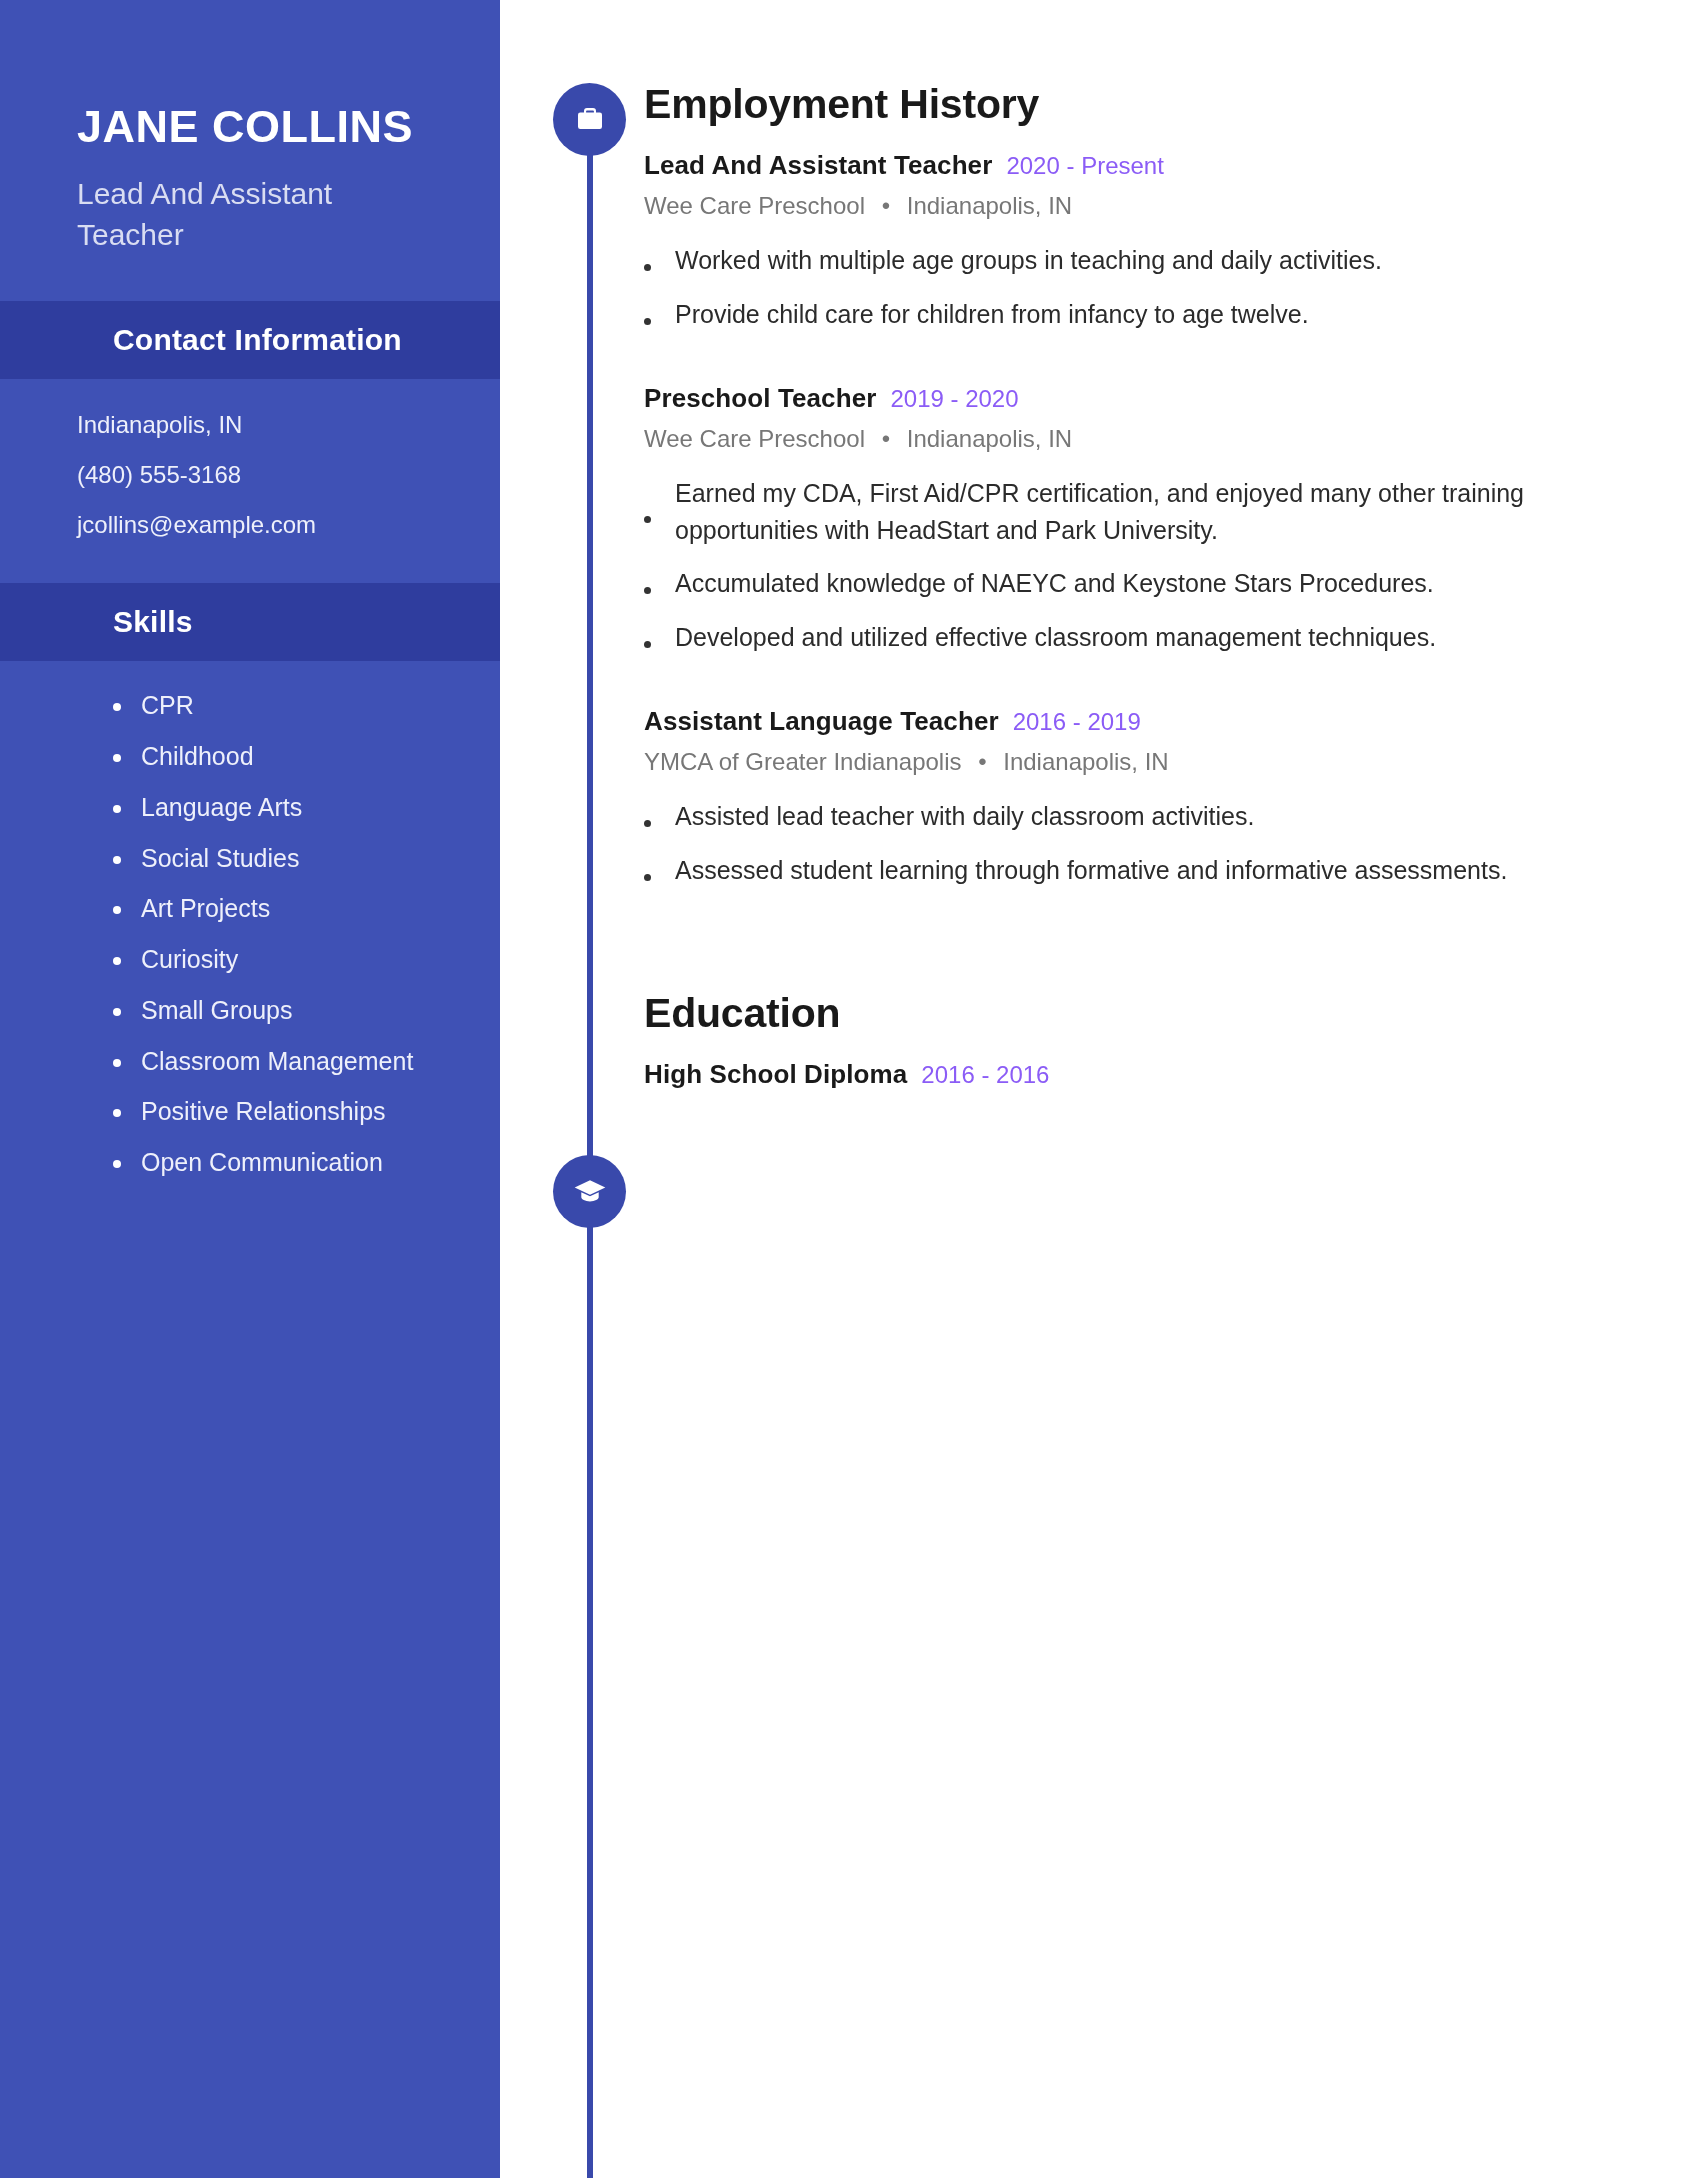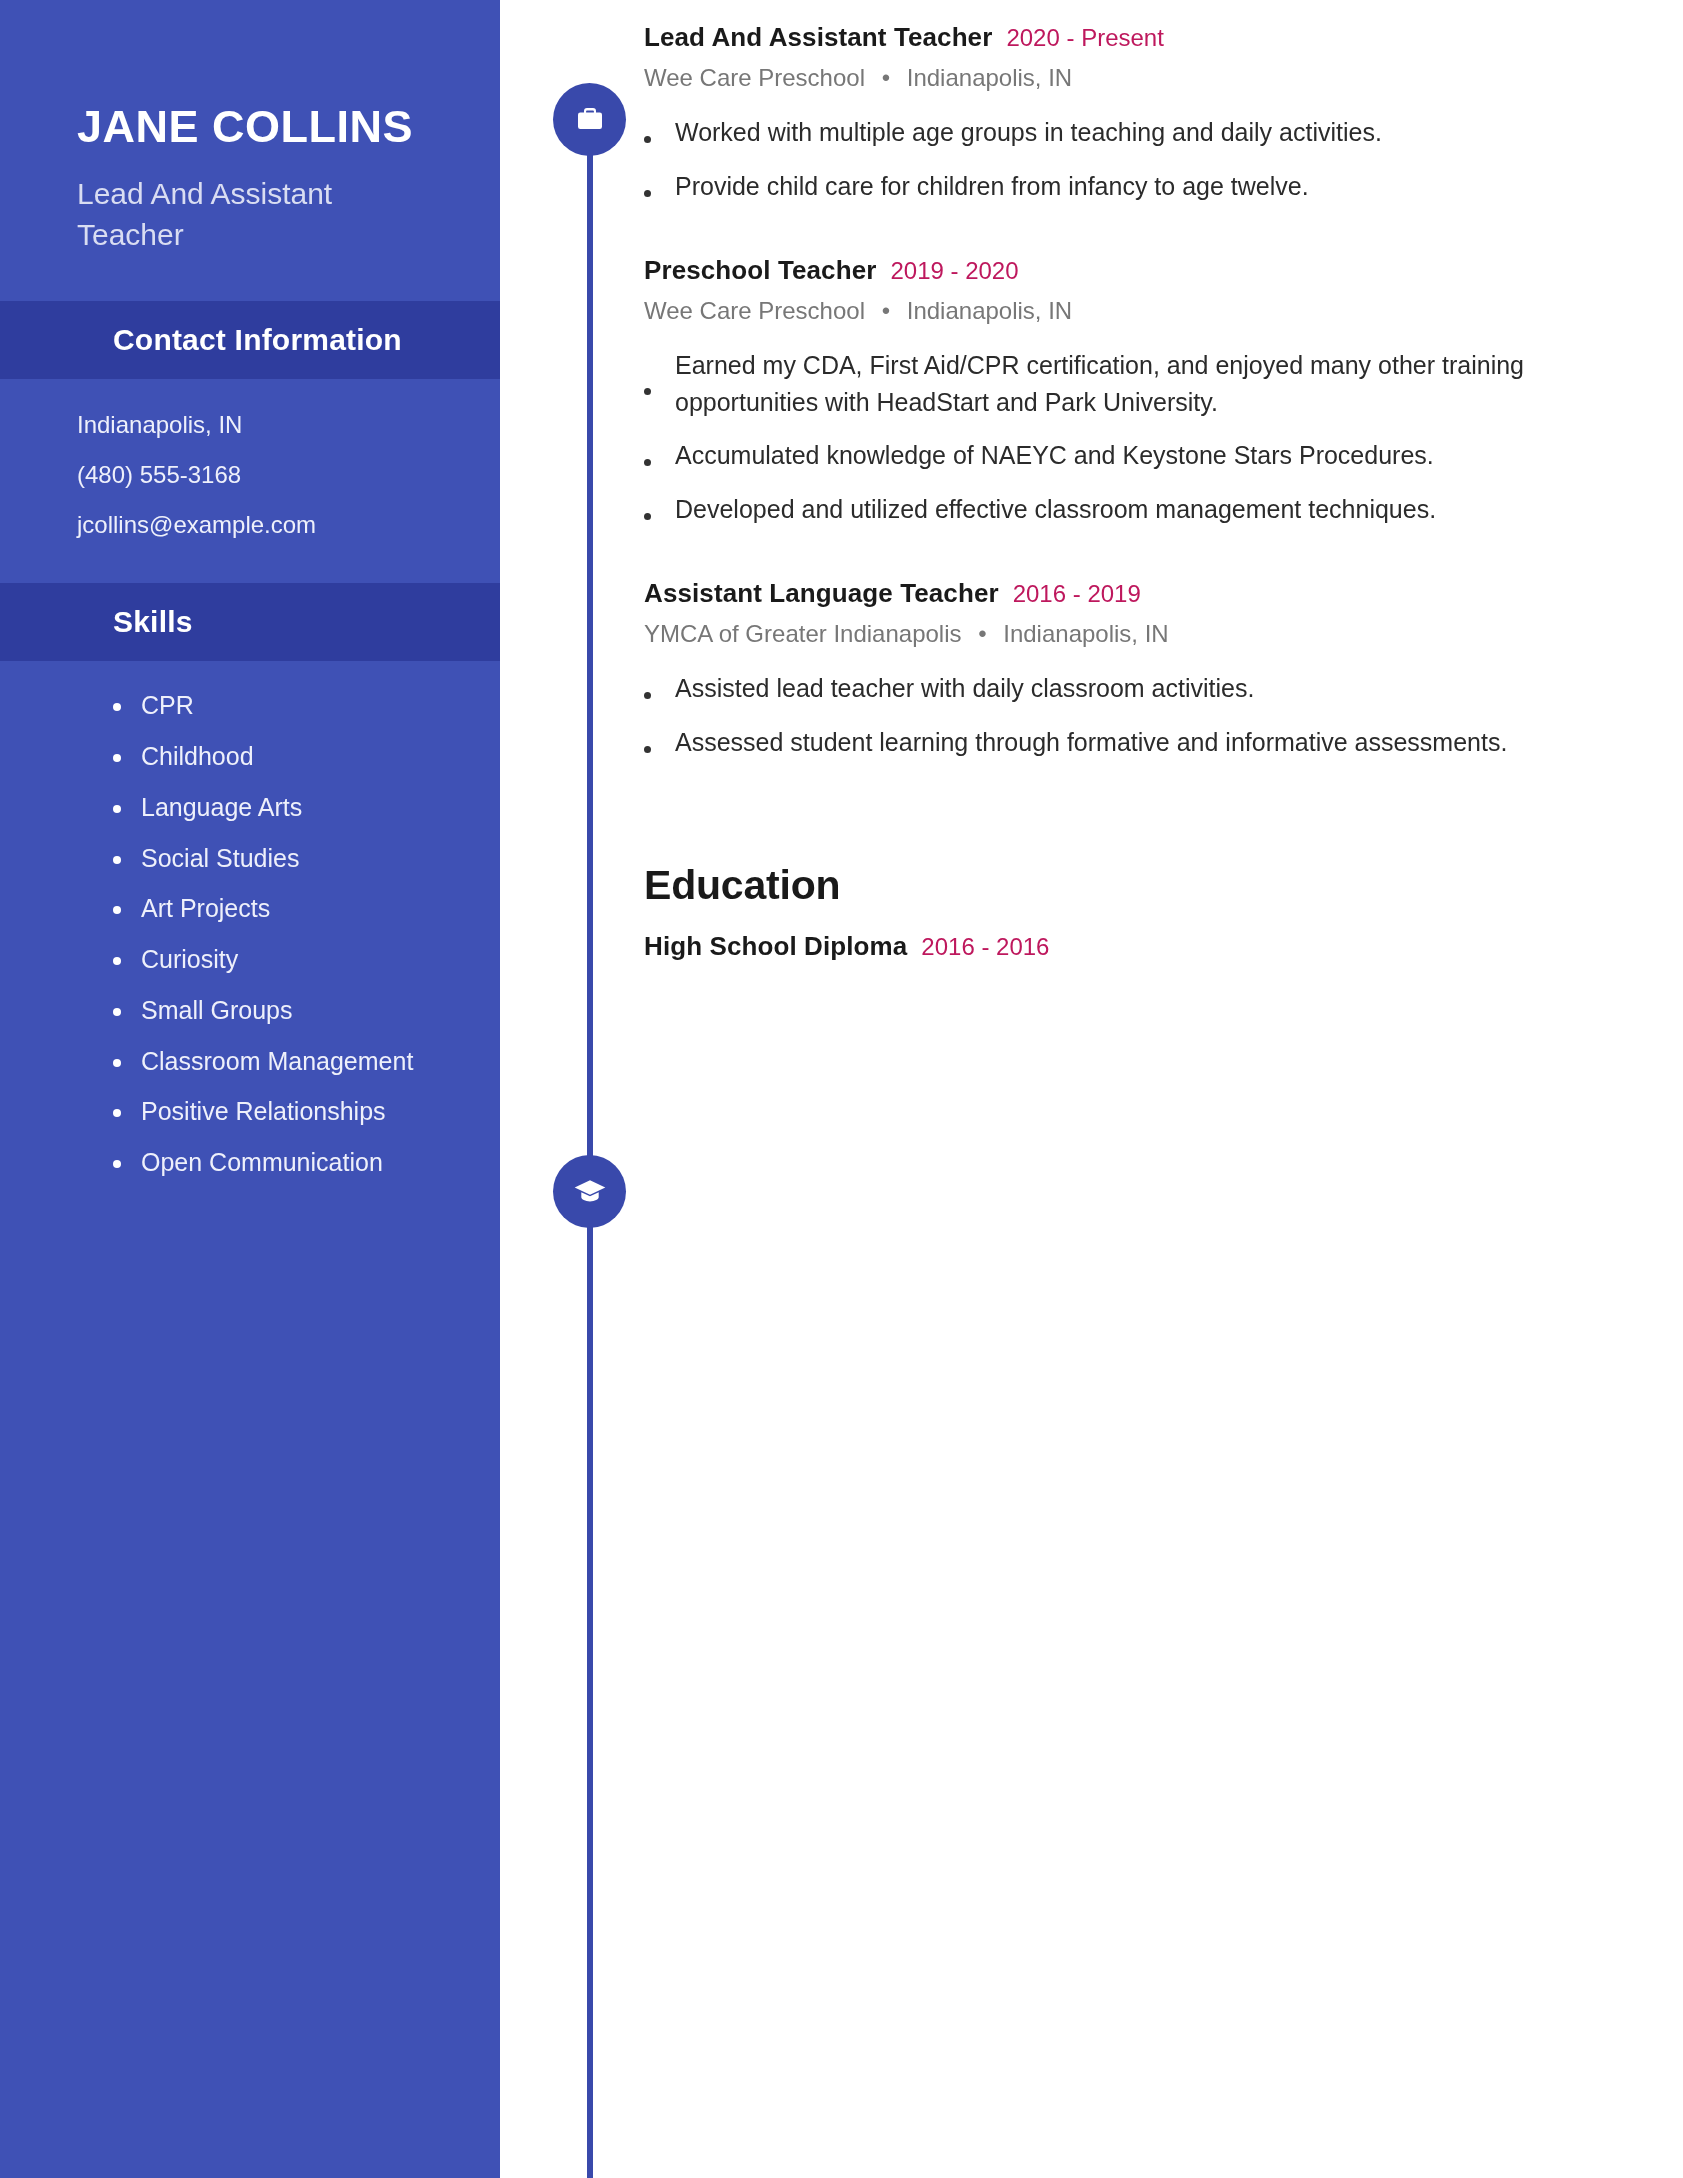--- a/index.html
+++ b/index.html
@@ -157,21 +157,21 @@
 
   .entry-role {
     font-size: 26px;
     font-weight: bold;
     color: #1a1a1a;
     letter-spacing: 0.1px;
   }
 
   .entry-dates {
     font-size: 24px;
-    color: #be185d;
+    color: #8b5cf6;
     margin-left: 14px;
   }
 
   .entry-meta {
     margin-top: 11px;
     font-size: 24px;
     color: #777777;
   }
 
   .meta-dot {
@@ -288,20 +288,21 @@
 
   <div class="tl-icon icon-education">
     <svg width="36" height="36" viewBox="0 0 24 24" aria-hidden="true">
       <path fill="#ffffff" d="M12 4.2 1.8 9 12 13.8 22.2 9 12 4.2z"></path>
       <path fill="#ffffff" d="M6.2 12.1v3.3c0 1.6 2.6 2.9 5.8 2.9s5.8-1.3 5.8-2.9v-3.3L12 14.9l-5.8-2.8z"></path>
     </svg>
   </div>
 
   <main class="main">
 
+    <h2 class="sec-title sec-employment">Employment History</h2>
 
     <section class="entry">
       <div class="entry-head">
         <span class="entry-role">Lead And Assistant Teacher</span>
         <span class="entry-dates">2020 - Present</span>
       </div>
       <div class="entry-meta">
         <span>Wee Care Preschool</span>
         <span class="meta-dot">•</span>
         <span>Indianapolis, IN</span>

